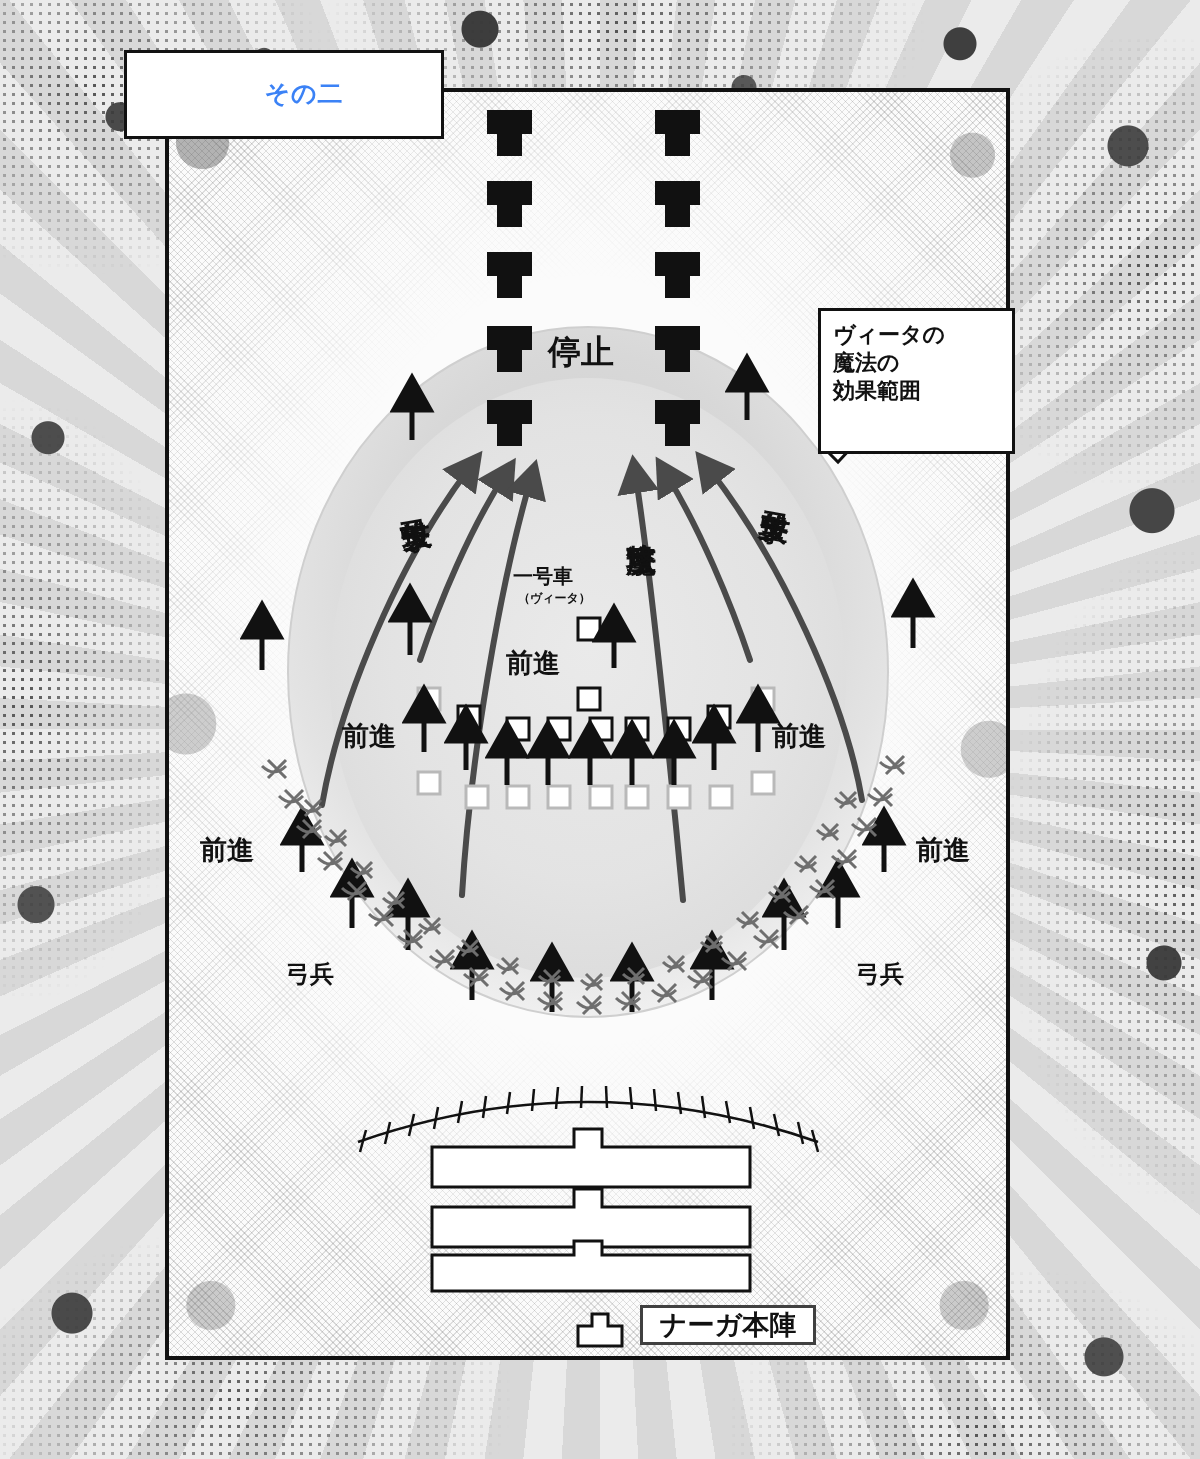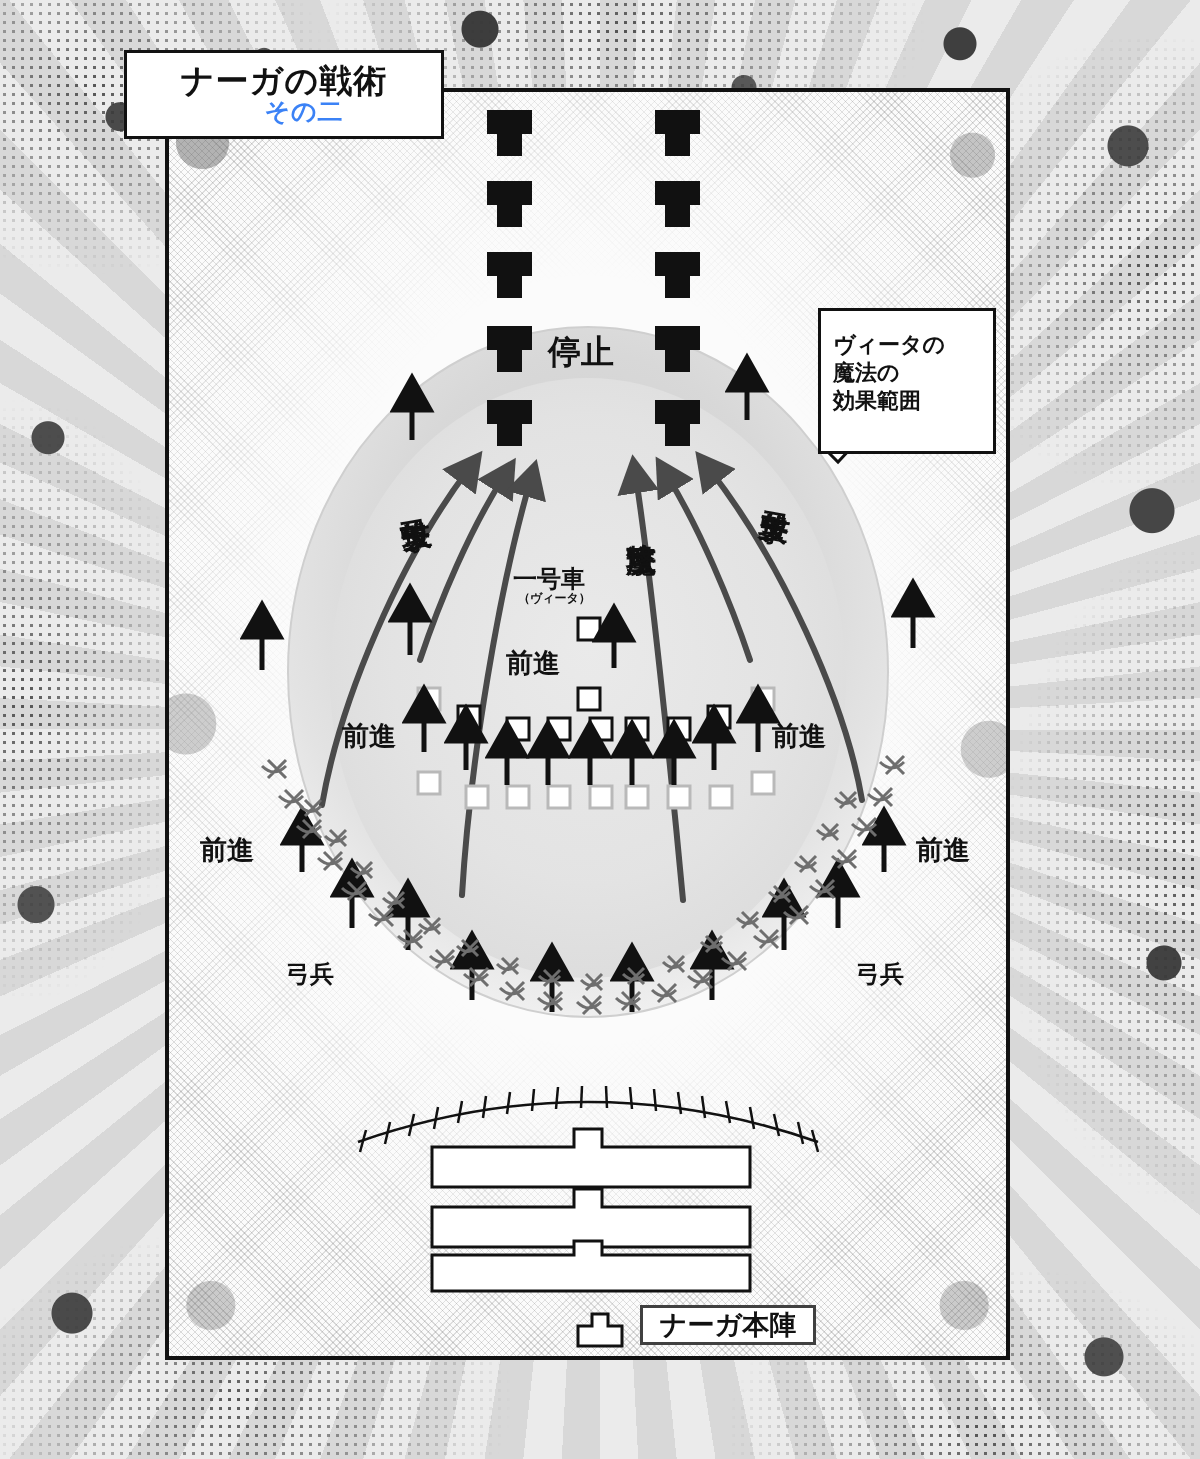--- a/index.html
+++ b/index.html
@@ -84,23 +84,23 @@
     position:absolute;left:124px;top:50px;width:320px;height:89px;
     background:#fff;border:3px solid #111;box-sizing:border-box;
     display:flex;flex-direction:column;align-items:center;justify-content:center;
     line-height:1.05;
   }
   #title-box .t1{font-size:33px;font-weight:bold;color:#111;letter-spacing:1px;}
   #title-box .t2{font-size:25px;font-weight:bold;color:#3b82f6;letter-spacing:1px;margin-left:40px;}
 
   
   #callout{
-    position:absolute;left:818px;top:308px;width:178px;height:146px;
+    position:absolute;left:818px;top:308px;width:197px;height:146px;
     background:#fff;border:3px solid #111;box-sizing:border-box;
-    padding:20px 12px;line-height:1.28;font-size:22px;font-weight:bold;color:#111;
+    padding:10px 12px;line-height:1.28;font-size:22px;font-weight:bold;color:#111;
   }
 
   
   .lbl{position:absolute;color:#111;font-weight:bold;white-space:nowrap;}
   .vert{writing-mode:vertical-rl;text-orientation:upright;white-space:nowrap;}
 
   #naga-hq{
     position:absolute;left:640px;top:1305px;width:176px;height:40px;
     border:3px solid #404040;background:#fff;box-sizing:border-box;
     display:flex;align-items:center;justify-content:center;
@@ -384,33 +384,32 @@
 
   <g fill="#fff" stroke="#111" stroke-width="3">
     <path d="M432,1147 h142 v-18 h28 v18 h148 v40 h-318 z"></path>
     <path d="M432,1207 h142 v-18 h28 v18 h148 v40 h-318 z"></path>
     <path d="M432,1255 h142 v-14 h28 v14 h148 v36 h-318 z"></path>
     <path d="M578,1326 h14 v-12 h16 v12 h14 v20 h-44 z"></path>
   </g>
 </svg>
 
 <div id="title-box">
-  <div class="t1">ナーガの戦術</div>
   <div class="t2">その二</div>
 </div>
 
 <div id="callout">
   <div>ヴィータの</div>
   <div>魔法の</div>
   <div>効果範囲</div>
 </div>
 
 <div class="lbl" style="left:548px;top:330px;font-size:33px;text-align:center;">停止</div>
 
-<div class="lbl" style="left:513px;top:563px;font-size:24px;">一号車</div>
+<div class="lbl" style="left:513px;top:563px;font-size:20px;">一号車</div>
 <div class="lbl" style="left:518px;top:590px;font-size:12px;">（ヴィータ）</div>
 
 <div class="lbl" style="left:506px;top:645px;font-size:27px;">前進</div>
 <div class="lbl" style="left:342px;top:718px;font-size:27px;">前進</div>
 <div class="lbl" style="left:772px;top:718px;font-size:27px;">前進</div>
 <div class="lbl" style="left:200px;top:832px;font-size:27px;">前進</div>
 <div class="lbl" style="left:916px;top:832px;font-size:27px;">前進</div>
 
 <div class="lbl" style="left:286px;top:958px;font-size:24px;">弓兵</div>
 <div class="lbl" style="left:856px;top:958px;font-size:24px;">弓兵</div>

